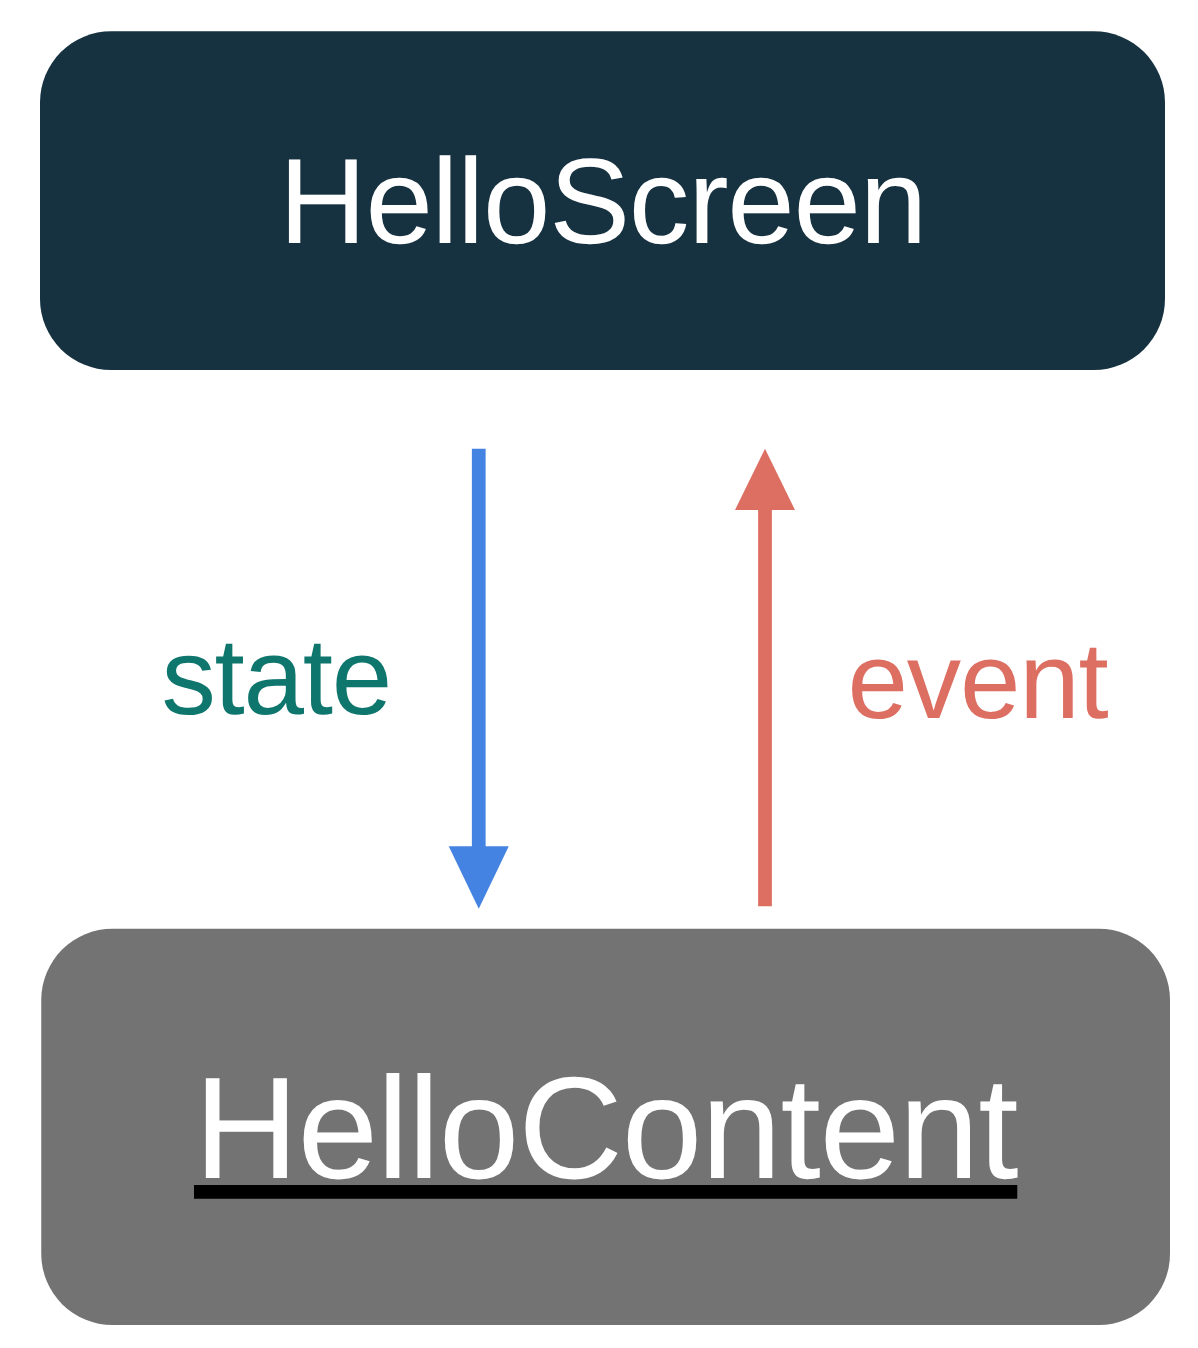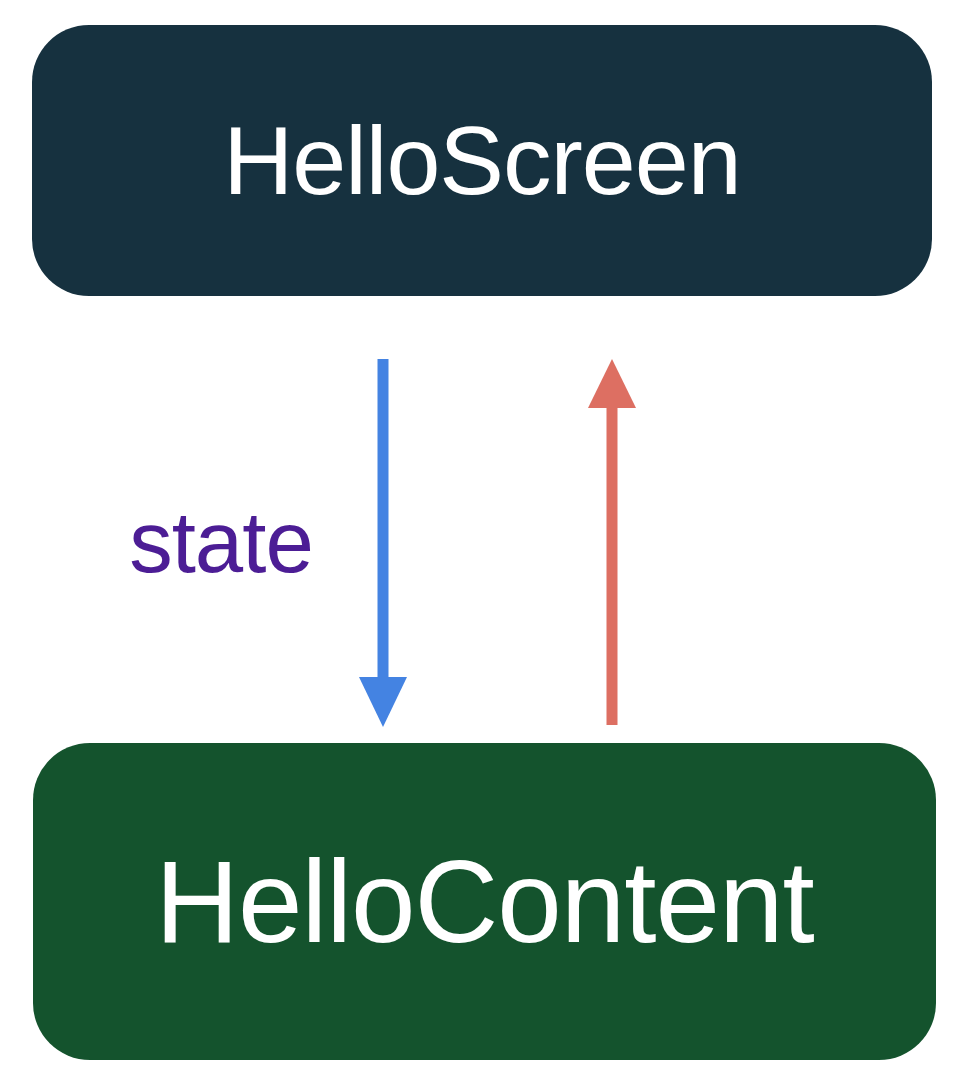--- a/index.html
+++ b/index.html
@@ -74,20 +74,21 @@
     <g>
       <line x1="383" y1="359" x2="383" y2="684" stroke-width="11" stroke="#4483E2"></line>
       <polygon points="359,677 407,677 383,727" fill="#4483E2"></polygon>
     </g>
     <g>
       <line x1="612" y1="725" x2="612" y2="402" stroke-width="11" stroke="#DD6F62"></line>
       <polygon points="588,408 636,408 612,359" fill="#DD6F62"></polygon>
     </g>
   </svg>
 
-  <span class="flow-label label-state" style="color: #4c1d95;">state</span>
+  <span class="flow-label label-state" style="color: #0f766e;">state</span>
 
+  <span class="flow-label label-event" style="color: rgb(221, 111, 98);">event</span>
 
-  <div class="box box-bottom" style="background-color: #14532d;">
+  <div class="box box-bottom" style="background-color: #737373; text-decoration: underline;">
     <span style="color: rgb(255, 255, 255);">HelloContent</span>
   </div>
 
 </div>
 
 </body></html>

